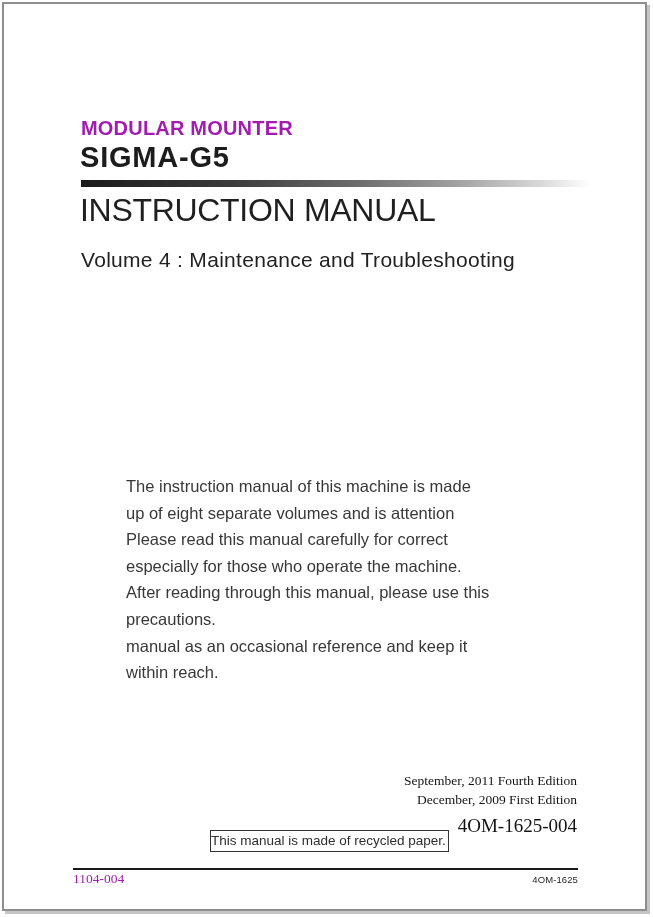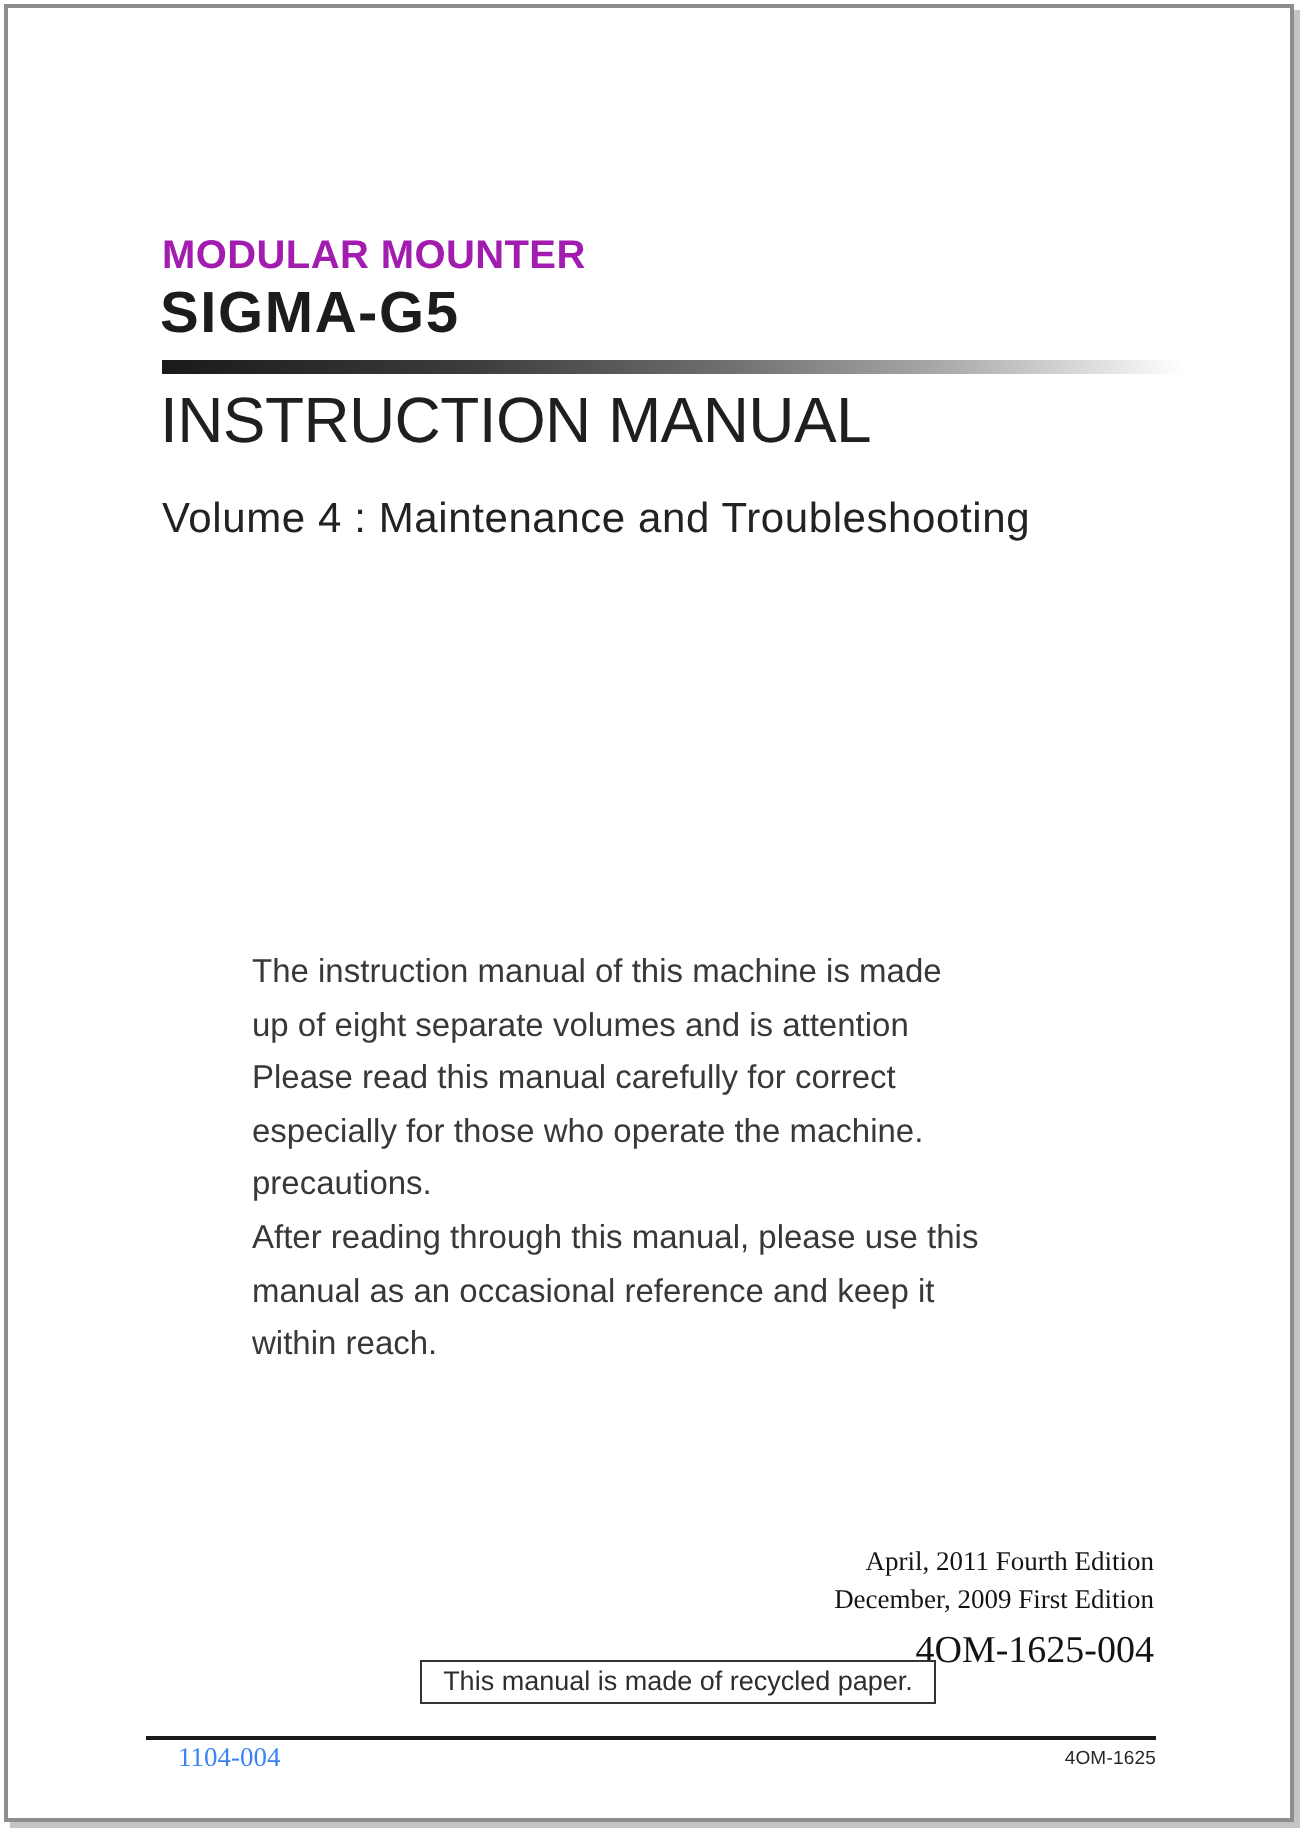--- a/index.html
+++ b/index.html
@@ -90,39 +90,38 @@
   .part-number {
     right: 76px; top: 816px;
     font-family: "Liberation Serif", serif;
     font-size: 19px;
     line-height: 19px;
     color: #141414;
     white-space: nowrap;
   }
   .recycled-box {
     left: 210px; top: 830px;
-    width: 258px; height: 22px;
+    width: 239px; height: 22px;
     box-sizing: border-box;
     border: 1.5px solid #333333;
-    text-align: center;
     font-size: 13.5px;
     line-height: 19px;
     color: #2e2e2e;
     white-space: nowrap;
   }
   .footer-rule {
     left: 73px; top: 868px;
     width: 505px; height: 1.6px;
     background: #1a1a1a;
   }
   .footer-left {
-    left: 89px; top: 871px;
+    left: 73px; top: 871px;
     font-family: "Liberation Serif", serif;
     font-size: 13.5px;
-    color: #3b82f6;
+    color: #a21caf;
     white-space: nowrap;
   }
   .footer-right {
     right: 75px; top: 874px;
     font-size: 9.5px;
     font-weight: normal;
     color: #262626;
     letter-spacing: 0.1px;
     white-space: nowrap;
   }
@@ -140,28 +139,28 @@
 
 <div class="abs doc-title">INSTRUCTION MANUAL</div>
 
 <div class="abs subtitle">Volume 4 : Maintenance and Troubleshooting</div>
 
 <div class="abs intro">
   <div>The instruction manual of this machine is made</div>
   <div>up of eight separate volumes and is attention</div>
   <div>Please read this manual carefully for correct</div>
   <div>especially for those who operate the machine.</div>
+  <div>After reading through this manual, please use this</div>
   <div>precautions.</div>
-  <div>After reading through this manual, please use this</div>
   <div>manual as an occasional reference and keep it</div>
   <div>within reach.</div>
 </div>
 
 <div class="abs editions">
-  <div>April, 2011 Fourth Edition</div>
+  <div>September, 2011 Fourth Edition</div>
   <div>December, 2009 First Edition</div>
 </div>
 
 <div class="abs part-number">4OM-1625-004</div>
 
 <div class="abs recycled-box">
   <span>This manual is made of recycled paper.</span>
 </div>
 
 <div class="abs footer-rule"></div>

